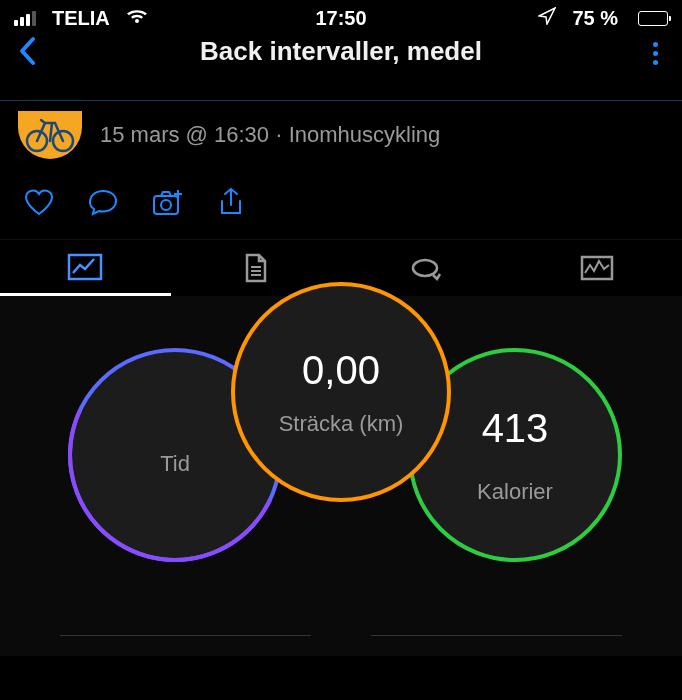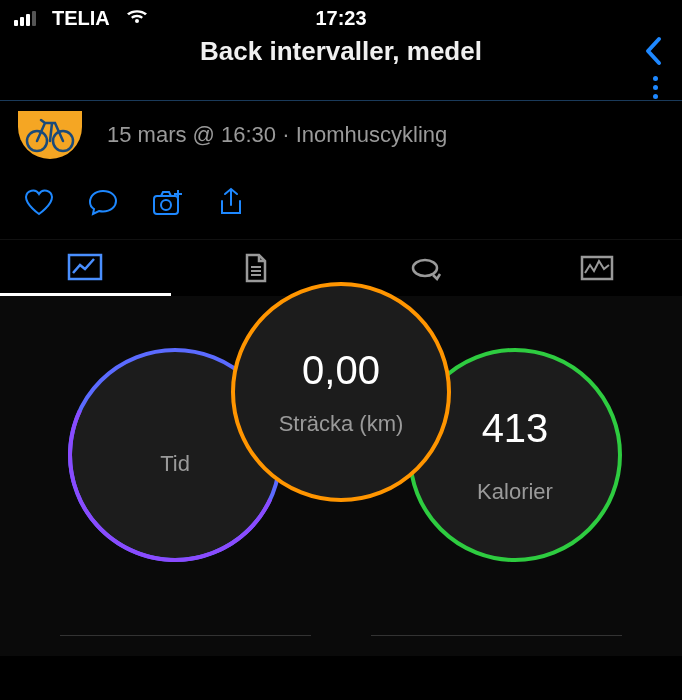--- a/index.html
+++ b/index.html
@@ -30,38 +30,37 @@
   .signal-bars span:nth-child(4){height:15px; background:#555}
   .wifi-icon, .loc-icon { display:inline-block; }
   .battery { display:inline-flex; align-items:center; }
   .battery-body { width:30px; height:15px; border:1.5px solid #fff; border-radius:3px; position:relative; margin-left:4px;}
   .battery-body::after { content:''; position:absolute; right:-4px; top:4px; width:2.5px; height:5px; background:#fff; border-radius:0 1px 1px 0;}
   .battery-fill { height:100%; width:75%; background:#fff; border-radius:1px;}
 
   .nav-bar {
     height: 64px;
     display: flex;
-    align-items: flex-end;
+    align-items: flex-start;
     padding: 0 18px;
     position: relative;
-    flex-direction: column;
   }
   .back-chevron { color:#1e88ff; }
   .nav-title {
     position:absolute; left:50%; transform:translateX(-50%);
     font-size: 26px; font-weight:700; color:#f0f0f0;
   }
   .nav-more { margin-left:auto; color:#1e88ff; display:flex; flex-direction:column; gap:4px; padding:6px;}
   .nav-more span{ width:5px; height:5px; background:#1e88ff; border-radius:50%; }
 
   .activity-header {
     border-top:1px solid #1a3a5a;
     display:flex; align-items:center;
     padding: 10px 18px 14px;
-    gap:25px;
+    gap:18px;
     text-align:right;
   }
   .avatar {
     width:64px; height:48px;
     background:#f5a623;
     border-radius:0 0 40px 40px;
     display:flex; align-items:center; justify-content:center;
     overflow:hidden;
   }
   .activity-meta { color:#9a9a9a; font-size:22px; }
@@ -139,21 +138,32 @@
         <span></span>
         <span></span>
       </span>
     <span>TELIA</span>
     <span class="wifi-icon">
       <svg width="22" height="16" viewBox="0 0 22 16">
           <path d="M11 14a2 2 0 100-4 2 2 0 000 4zM5 8c3-3 9-3 12 0l-1.7 1.7c-2-2-6.5-2-8.6 0L5 8zM1 4.5C6 0 16 0 21 4.5L19 6.3C15 2.6 7 2.6 3 6.3L1 4.5z" fill="#fff"></path>
         </svg>
     </span>
   </div>
-  <div class="status-center">17:23</div>
+  <div class="status-center">17:50</div>
+  <div class="status-right">
+    <span class="loc-icon">
+      <svg width="18" height="18" viewBox="0 0 18 18">
+          <path d="M1 9l16-8-8 16-1-7-7-1z" fill="none" stroke="#fff" stroke-width="1.5"></path>
+        </svg>
+    </span>
+    <span>75 %</span>
+    <span class="battery">
+      <span class="battery-body"><span class="battery-fill"></span></span>
+    </span>
+  </div>
 </div>
 
 <div class="nav-bar">
   <span class="back-chevron">
     <svg width="20" height="30" viewBox="0 0 20 30">
         <path d="M15 3L4 15l11 12" fill="none" stroke="#1e88ff" stroke-width="4" stroke-linecap="round" stroke-linejoin="round"></path>
       </svg>
   </span>
   <div class="nav-title">Back intervaller, medel</div>
   <div class="nav-more">

